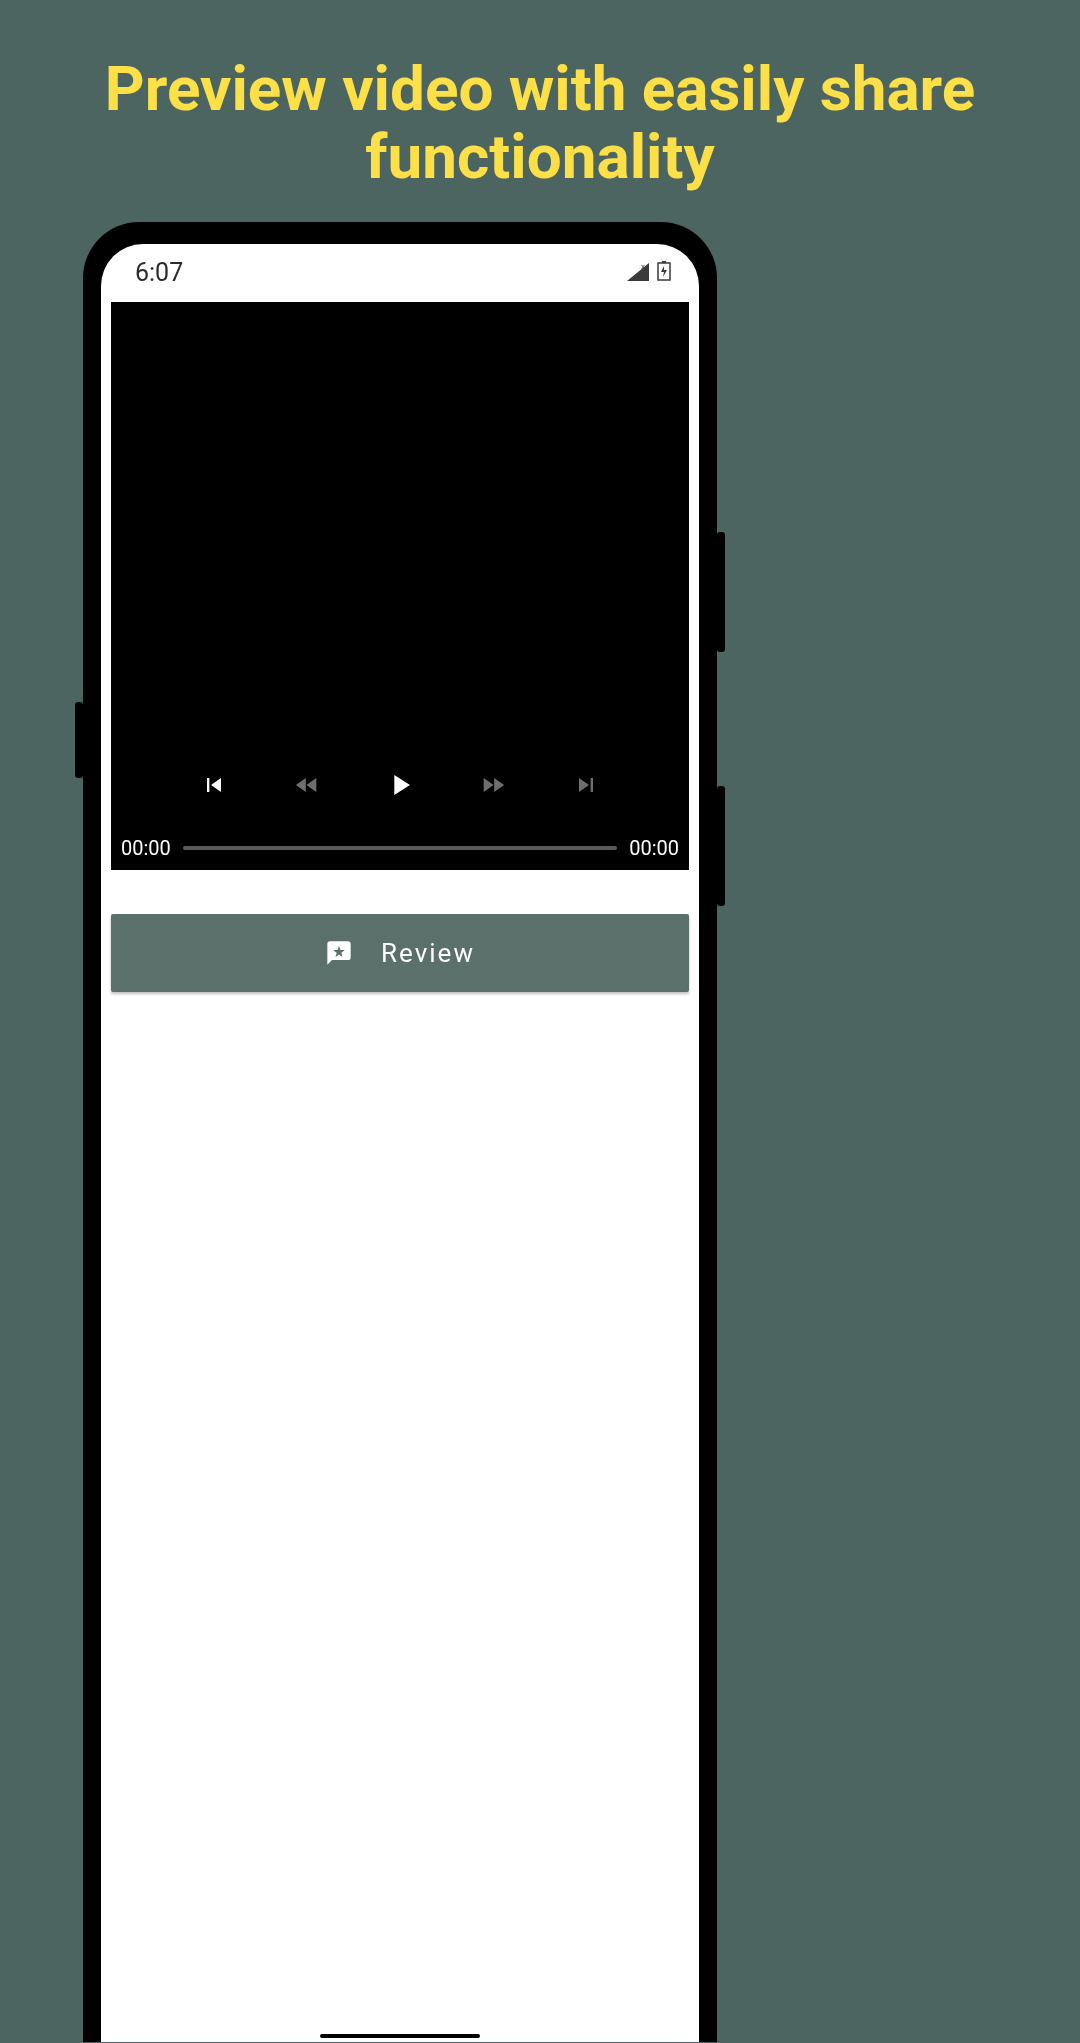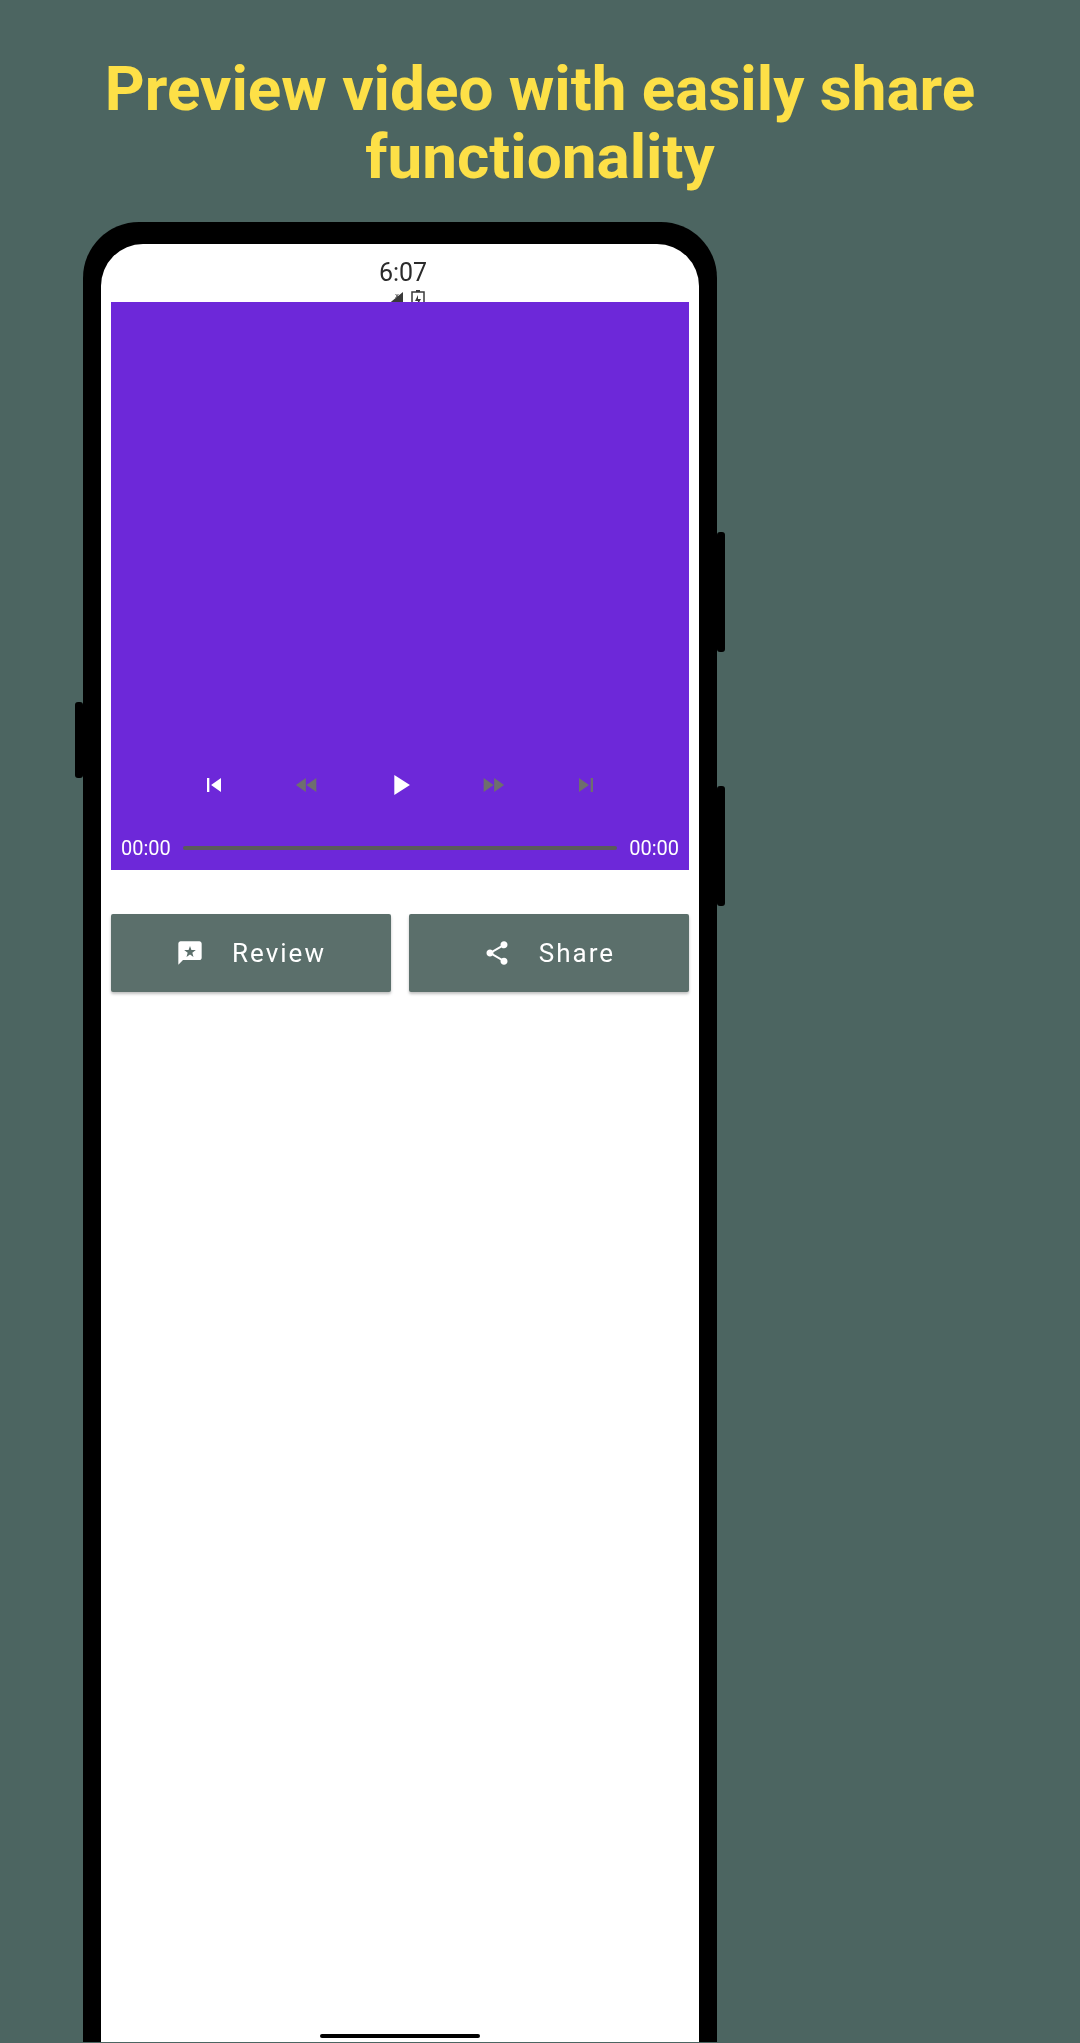--- a/index.html
+++ b/index.html
@@ -49,43 +49,42 @@
     background: #000;
     border-radius: 3px;
   }
   .side-btn.left1 { left: -8px; top: 480px; width: 8px; height: 76px; }
   .side-btn.right1 { right: -8px; top: 310px; width: 8px; height: 120px; }
   .side-btn.right2 { right: -8px; top: 564px; width: 8px; height: 120px; }
 
   .status-bar {
     display: flex;
     justify-content: space-between;
-    align-items: center;
+    align-items: flex-start;
     padding: 14px 28px 0 34px;
     height: 44px;
     font-size: 25px;
     color: #2b2b2b;
-    flex-direction: column;
   }
   .status-icons {
     display: flex;
     gap: 8px;
     align-items: center;
   }
 
   .page-title {
     color: #4c6561;
     font-size: 40px;
     font-weight: 500;
     padding: 40px 22px 28px 22px;
   }
 
   .video-area {
     margin: 0 10px;
-    background: #6d28d9;
+    background: #000000;
     height: 568px;
     position: relative;
   }
 
   .controls-row {
     position: absolute;
     bottom: 68px;
     left: 0;
     right: 0;
     display: flex;
@@ -225,26 +224,18 @@
     <div class="action-row">
       <div class="action-btn">
         <span>
           <svg width="28" height="28" viewBox="0 0 24 24">
             <path fill="#ffffff" d="M20 2H4c-1.1 0-2 .9-2 2v18l4-4h14c1.1 0 2-.9 2-2V4c0-1.1-.9-2-2-2z"></path>
             <polygon points="12,6 13.2,9.5 17,9.5 14,11.8 15,15.5 12,13.3 9,15.5 10,11.8 7,9.5 10.8,9.5" fill="#5b6f6b"></polygon>
           </svg>
         </span>
         <span>Review</span>
       </div>
-      <div class="action-btn">
-        <span>
-          <svg width="28" height="28" viewBox="0 0 24 24">
-            <path fill="#ffffff" d="M18 16c-.8 0-1.5.3-2.1.8l-7-4.1c.1-.2.1-.5.1-.7s0-.5-.1-.7l7-4.1c.6.5 1.3.8 2.1.8 1.7 0 3-1.3 3-3s-1.3-3-3-3-3 1.3-3 3c0 .2 0 .5.1.7l-7 4.1C7.5 9.3 6.8 9 6 9c-1.7 0-3 1.3-3 3s1.3 3 3 3c.8 0 1.5-.3 2.1-.8l7 4.1c-.1.2-.1.5-.1.7 0 1.7 1.3 3 3 3s3-1.3 3-3-1.3-3-3-3z"></path>
-          </svg>
-        </span>
-        <span>Share</span>
-      </div>
     </div>
 
     <div class="home-indicator"></div>
 
   </div>
 </div>
 
 </body></html>

